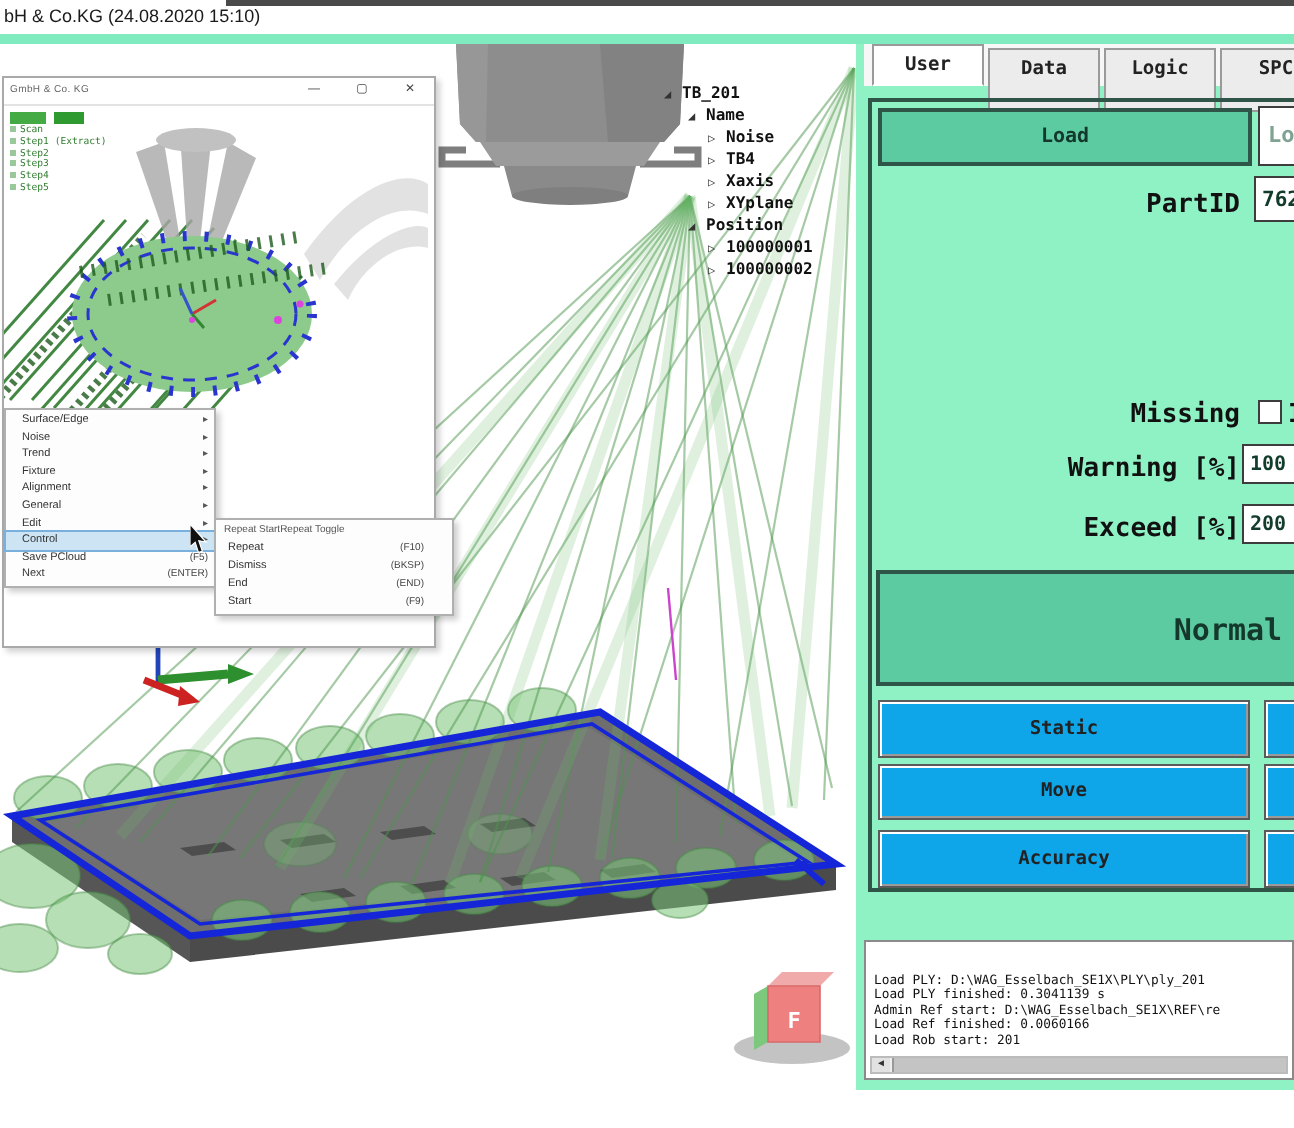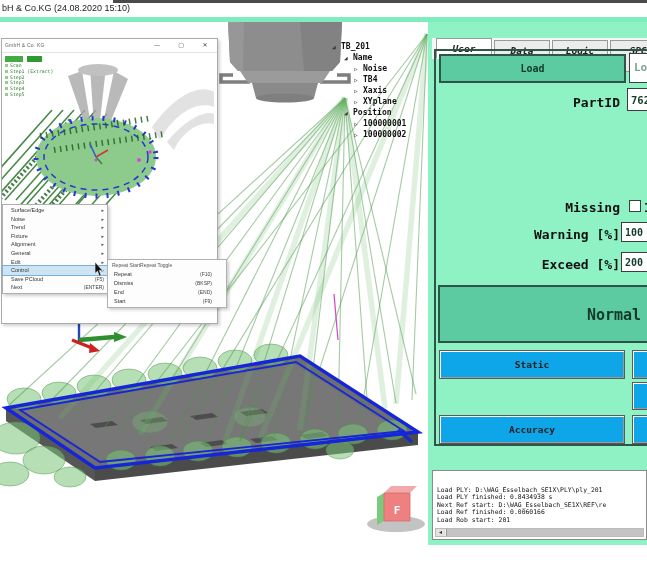--- a/index.html
+++ b/index.html
@@ -46,21 +46,21 @@
   .mi-short{color:#444;font-size:5px;margin-left:4px;}
   .smenu{left:107px;top:237px;width:118px;background:#fdfdfd;border:1px solid #b0b0b0;
          box-shadow:2px 2px 3px rgba(0,0,0,.2);z-index:21;padding:1px 0;}
   .sm-head{height:9px;line-height:9px;font-size:5px;color:#555;padding:0 4px;white-space:nowrap;}
   .sm-row{height:9px;line-height:9px;font-size:5.5px;color:#333;padding:0 14px 0 6px;
           display:flex;justify-content:space-between;white-space:nowrap;}
   .cursor{left:95px;top:240px;width:12px;height:16px;z-index:30;}
 
   
   .panel{left:428px;top:22px;width:219px;height:523px;background:#8FF2C5;overflow:hidden;}
-  .tabbar{position:absolute;left:4px;top:16px;right:0;height:21px;background:#f7f7f7;font-style:italic;}
+  .tabbar{position:absolute;left:4px;top:0;right:0;height:21px;background:#f7f7f7;}
   .tab{position:absolute;top:2px;height:32px;width:56px;background:#ececec;border:1px solid #9a9a9a;
        text-align:center;line-height:19px;font-size:9.5px;font-weight:bold;color:#222;
        font-family:"DejaVu Sans Mono",monospace;box-sizing:border-box;}
   .tab.active{top:0;height:21px;background:#fff;border-bottom:1px solid #fff;}
   .groupbox{position:absolute;left:6px;top:27px;width:236px;height:397px;border:2px solid #2F5548;box-sizing:border-box;}
   .btn-green{position:absolute;background:#5CCBA1;border:2px solid #2F5548;box-sizing:border-box;
              text-align:center;font-weight:bold;color:#14382c;font-family:"DejaVu Sans Mono",monospace;}
   .inputbox{position:absolute;background:#fff;border:1px solid #3d3d3d;box-sizing:border-box;
             font-family:"DejaVu Sans Mono",monospace;font-weight:bold;color:#123c2c;}
   .plabel{position:absolute;width:130px;text-align:right;font-size:13px;font-weight:bold;color:#111;
@@ -374,31 +374,32 @@
 
       <div class="plabel" style="left:54px;top:176px;">Warning [%]</div>
       <div class="inputbox" style="left:185px;top:171px;width:85px;height:20px;font-size:10px;padding:4px 0 0 3px;">100</div>
 
       <div class="plabel" style="left:54px;top:206px;">Exceed [%]</div>
       <div class="inputbox" style="left:185px;top:201px;width:85px;height:20px;font-size:10px;padding:4px 0 0 3px;">200</div>
 
       <div class="btn-green" style="left:2px;top:234px;width:352px;height:58px;line-height:56px;font-size:15px;">Normal</div>
 
       <div class="btn-gray" style="left:3px;top:299px;width:186px;height:29px;line-height:27px;">Static</div>
+      <div class="btn-gray" style="left:3px;top:331px;width:186px;height:28px;line-height:26px;">Move</div>
       <div class="btn-gray" style="left:3px;top:364px;width:186px;height:29px;line-height:27px;">Accuracy</div>
       <div class="btn-gray" style="left:196px;top:299px;width:92px;height:29px;"></div>
       <div class="btn-gray" style="left:196px;top:331px;width:92px;height:28px;"></div>
       <div class="btn-gray" style="left:196px;top:364px;width:92px;height:29px;"></div>
     </div>
 
     <div class="logbox">
       <div style="padding:16px 0 0 4px;">
         <div class="log-line">Load PLY: D:\WAG_Esselbach_SE1X\PLY\ply_201</div>
-        <div class="log-line">Load PLY finished: 0.8434938 s</div>
-        <div class="log-line">Next Ref start: D:\WAG_Esselbach_SE1X\REF\re</div>
+        <div class="log-line">Load PLY finished: 0.3041139 s</div>
+        <div class="log-line">Admin Ref start: D:\WAG_Esselbach_SE1X\REF\re</div>
         <div class="log-line">Load Ref finished: 0.0060166</div>
         <div class="log-line">Load Rob start: 201</div>
       </div>
       <div class="hscroll">
         <div class="hs-arrow">◄</div>
         <div class="hs-thumb"></div>
       </div>
     </div>
   </div>
 

